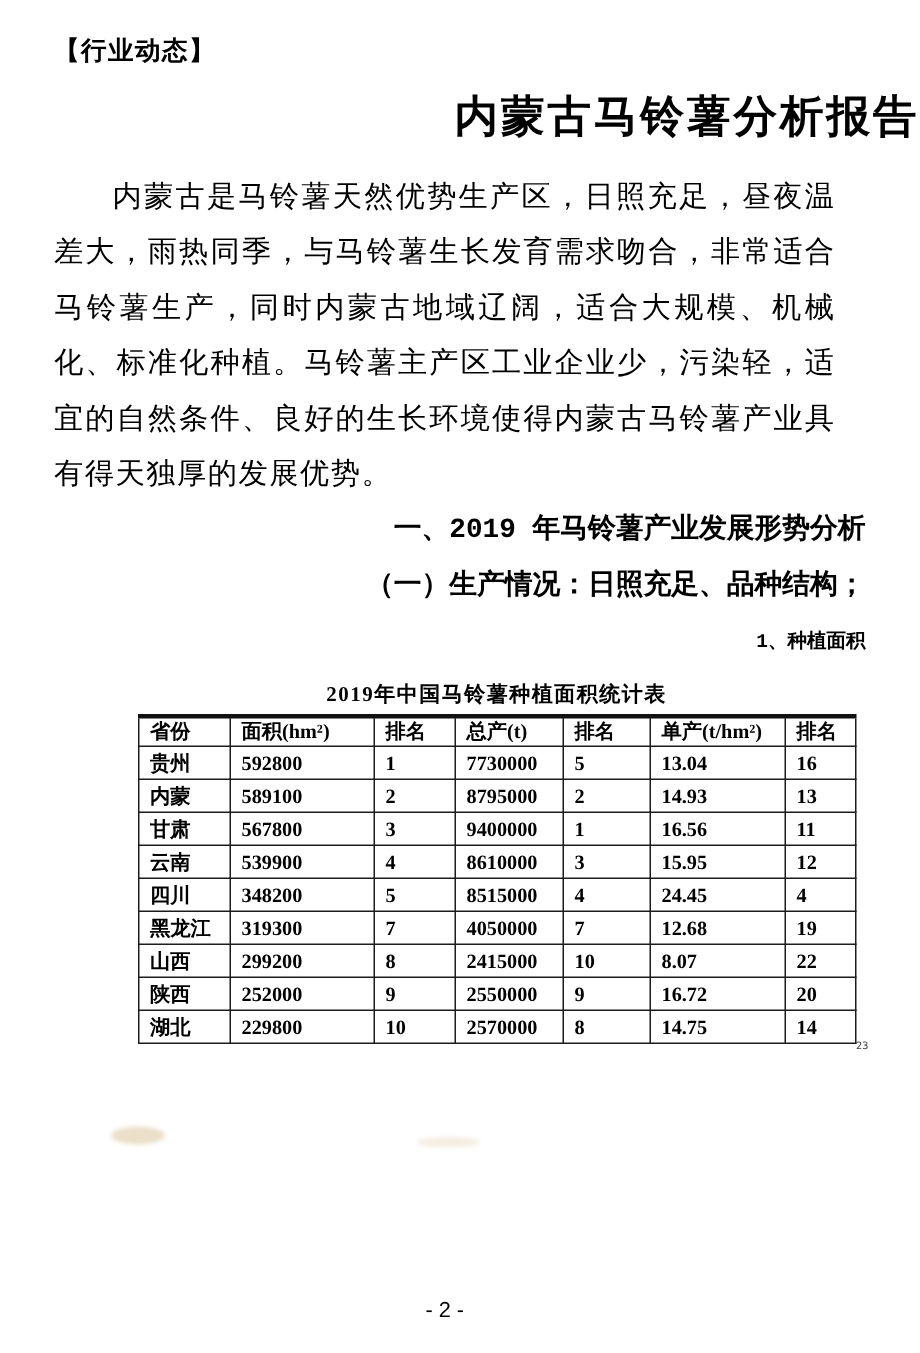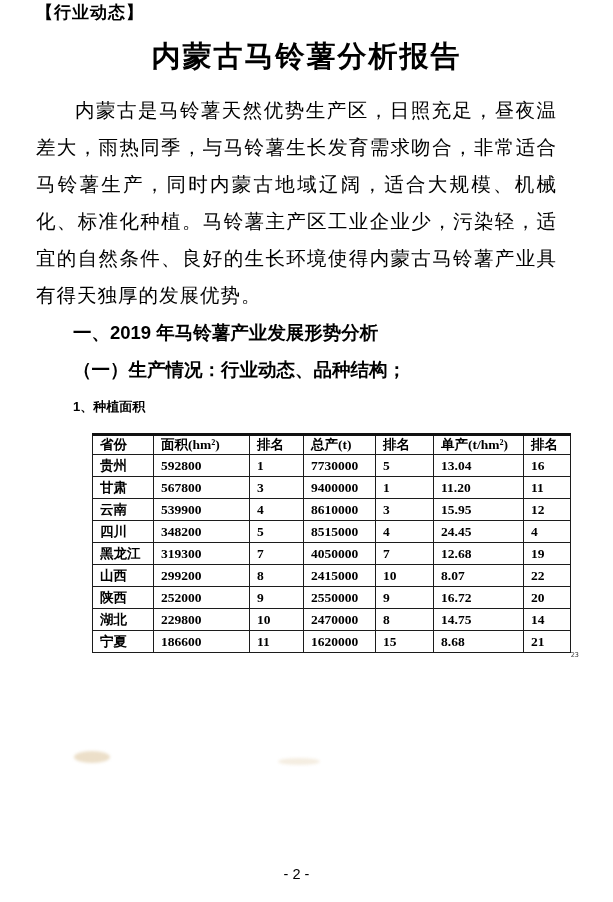--- a/index.html
+++ b/index.html
@@ -6,50 +6,51 @@
   html,body { background:#fff; }
   .page {
     position:relative;
     width:613px; height:902px;
     background:#ffffff;
     color:#000;
     font-family:"Liberation Serif", serif;
     overflow:hidden;
   }
   .tag {
-    padding-top:1px;
+    padding-top:22px;
     margin-left:36px;
     font-family:"Liberation Sans", sans-serif;
     font-weight:bold;
     font-size:17px;
     letter-spacing:1px;
   }
   .doc-title {
     margin-top:13px;
-    text-align:center;
+    text-align:right;
     font-size:29px;
     font-weight:bold;
     font-family:"Liberation Sans", sans-serif;
     letter-spacing:2px;
   }
   .intro {
     margin:15px 56px 0 36px;
     font-size:19.5px;
     line-height:37px;
     letter-spacing:1px;
     text-align:justify;
     text-indent:2em;
   }
   .sec-heading {
     margin:0 36px;
     padding-left:37px;
     line-height:37px;
-    font-family:Liberation Sans, sans-serif;
+    font-family:Liberation Mono, monospace;
     font-weight:bold;
     font-size:18.5px;
+    text-align:right;
   }
   .sec-heading.h3 { font-size:13px; }
   .table-wrap {
     position:relative;
     margin:8px 0 0 92px;
     width:478px;
   }
   .table-title {
     text-align:center;
     font-size:14px;
@@ -107,24 +108,25 @@
 
 <div class="page">
 
   <div class="tag">【行业动态】</div>
 
   <h1 class="doc-title">内蒙古马铃薯分析报告</h1>
 
   <p class="intro">内蒙古是马铃薯天然优势生产区，日照充足，昼夜温差大，雨热同季，与马铃薯生长发育需求吻合，非常适合马铃薯生产，同时内蒙古地域辽阔，适合大规模、机械化、标准化种植。马铃薯主产区工业企业少，污染轻，适宜的自然条件、良好的生长环境使得内蒙古马铃薯产业具有得天独厚的发展优势。</p>
 
   <div class="sec-heading">一、2019 年马铃薯产业发展形势分析</div>
-  <div class="sec-heading">（一）生产情况：行业动态、品种结构；</div>
+  <div class="sec-heading">（一）生产情况：日照充足、品种结构；</div>
   <div class="sec-heading h3">1、种植面积</div>
 
   <div class="table-wrap">
+    <div class="table-title">2019年中国马铃薯种植面积统计表</div>
     <table class="stats">
       <colgroup>
         <col class="c1">
           <col class="c2">
           <col class="c3">
           <col class="c4">
         <col class="c5">
           <col class="c6">
           <col class="c7">
       </colgroup>
@@ -143,26 +145,35 @@
           <tr>
             <td>贵州</td>
             <td>592800</td>
             <td>1</td>
             <td>7730000</td>
             <td>5</td>
             <td>13.04</td>
             <td>16</td>
           </tr>
           <tr>
+            <td>内蒙</td>
+            <td>589100</td>
+            <td>2</td>
+            <td>8795000</td>
+            <td>2</td>
+            <td>14.93</td>
+            <td>13</td>
+          </tr>
+          <tr>
             <td>甘肃</td>
             <td>567800</td>
             <td>3</td>
             <td>9400000</td>
             <td>1</td>
-            <td>11.20</td>
+            <td>16.56</td>
             <td>11</td>
           </tr>
           <tr>
             <td>云南</td>
             <td>539900</td>
             <td>4</td>
             <td>8610000</td>
             <td>3</td>
             <td>15.95</td>
             <td>12</td>
@@ -200,33 +211,24 @@
             <td>9</td>
             <td>2550000</td>
             <td>9</td>
             <td>16.72</td>
             <td>20</td>
           </tr>
           <tr>
             <td>湖北</td>
             <td>229800</td>
             <td>10</td>
-            <td>2470000</td>
+            <td>2570000</td>
             <td>8</td>
             <td>14.75</td>
             <td>14</td>
-          </tr>
-          <tr>
-            <td>宁夏</td>
-            <td>186600</td>
-            <td>11</td>
-            <td>1620000</td>
-            <td>15</td>
-            <td>8.68</td>
-            <td>21</td>
           </tr>
         </tbody>
     </table>
     <div class="corner-mark">23</div>
   </div>
 
   <div class="smudge s1"></div>
   <div class="smudge s2"></div>
 
   <div class="page-number">- 2 -</div>

